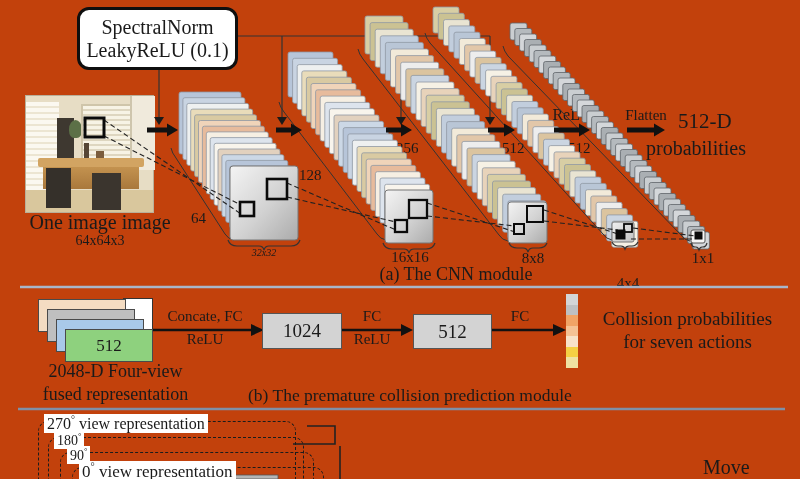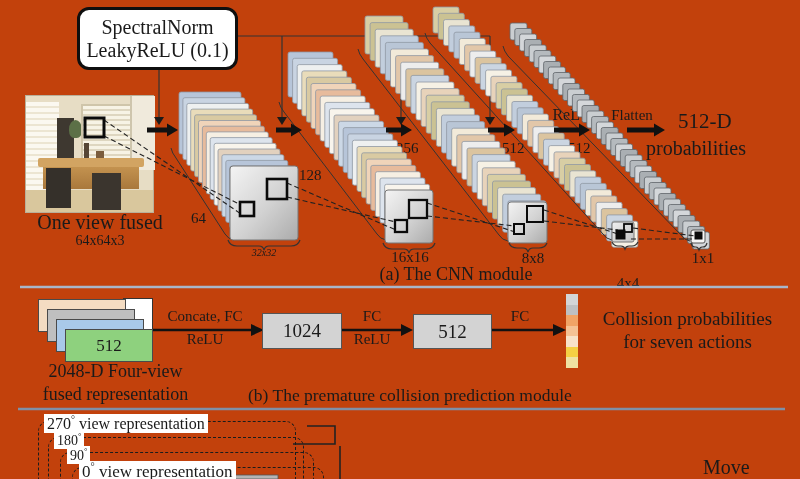--- a/index.html
+++ b/index.html
@@ -313,37 +313,37 @@
         <path d="M340,446 V479"></path>
     </g>
     <rect x="138" y="475" width="140" height="4" fill="#b5b5b5" stroke="#555" stroke-width="0.8"></rect>
   </svg>
 
   <div id="normbox">
     <div>SpectralNorm</div>
     <div>LeakyReLU (0.1)</div>
   </div>
 
-  <div class="lbl ctr" style="left:15px;top:212px;width:170px;font-size:20px;">One view fused</div>
+  <div class="lbl ctr" style="left:15px;top:212px;width:170px;font-size:20px;">One image image</div>
   <div class="lbl ctr" style="left:15px;top:234px;width:170px;font-size:14px;">64x64x3</div>
 
   <div class="lbl" style="left:181px;top:211px;font-size:15px;margin-left:10px;">64</div>
   <div class="lbl" style="left:299px;top:168px;font-size:15px;">128</div>
   <div class="lbl" style="left:396px;top:141px;font-size:15px;">256</div>
   <div class="lbl" style="left:502px;top:141px;font-size:15px;">512</div>
   <div class="lbl" style="left:568px;top:141px;font-size:15px;">512</div>
 
   <div class="lbl ctr" style="left:234px;top:248px;width:60px;font-size:10px;font-style:italic;">32x32</div>
   <div class="lbl ctr" style="left:380px;top:250px;width:60px;font-size:15px;">16x16</div>
   <div class="lbl ctr" style="left:503px;top:251px;width:60px;font-size:15px;">8x8</div>
   <div class="lbl ctr" style="left:598px;top:249px;width:60px;font-size:15px;margin-top:27px;">4x4</div>
   <div class="lbl ctr" style="left:673px;top:251px;width:60px;font-size:15px;">1x1</div>
 
   <div class="lbl ctr" style="left:542px;top:107px;width:60px;font-size:16px;">ReLU</div>
-  <div class="lbl ctr" style="left:600px;top:108px;width:64px;font-size:15px;">Flatten</div>
+  <div class="lbl ctr" style="left:614px;top:108px;width:64px;font-size:15px;">Flatten</div>
   <div class="lbl" style="left:678px;top:110px;font-size:21px;">512-D</div>
   <div class="lbl" style="left:646px;top:138px;font-size:20px;">probabilities</div>
   <div class="lbl ctr" style="left:356px;top:265px;width:200px;font-size:18px;">(a) The CNN module</div>
 
   <div id="bracket"></div>
   <div class="fv" style="left: 38px; top: 299px; background: rgb(244, 220, 194);"></div>
   <div class="fv" style="left: 47px; top: 309px; background: rgb(191, 191, 191);"></div>
   <div class="fv" style="left: 56px; top: 319px; background: rgb(169, 201, 233);"></div>
   <div class="fv" style="left: 65px; top: 329px; background: rgb(142, 209, 126);">
     <span>512</span>

